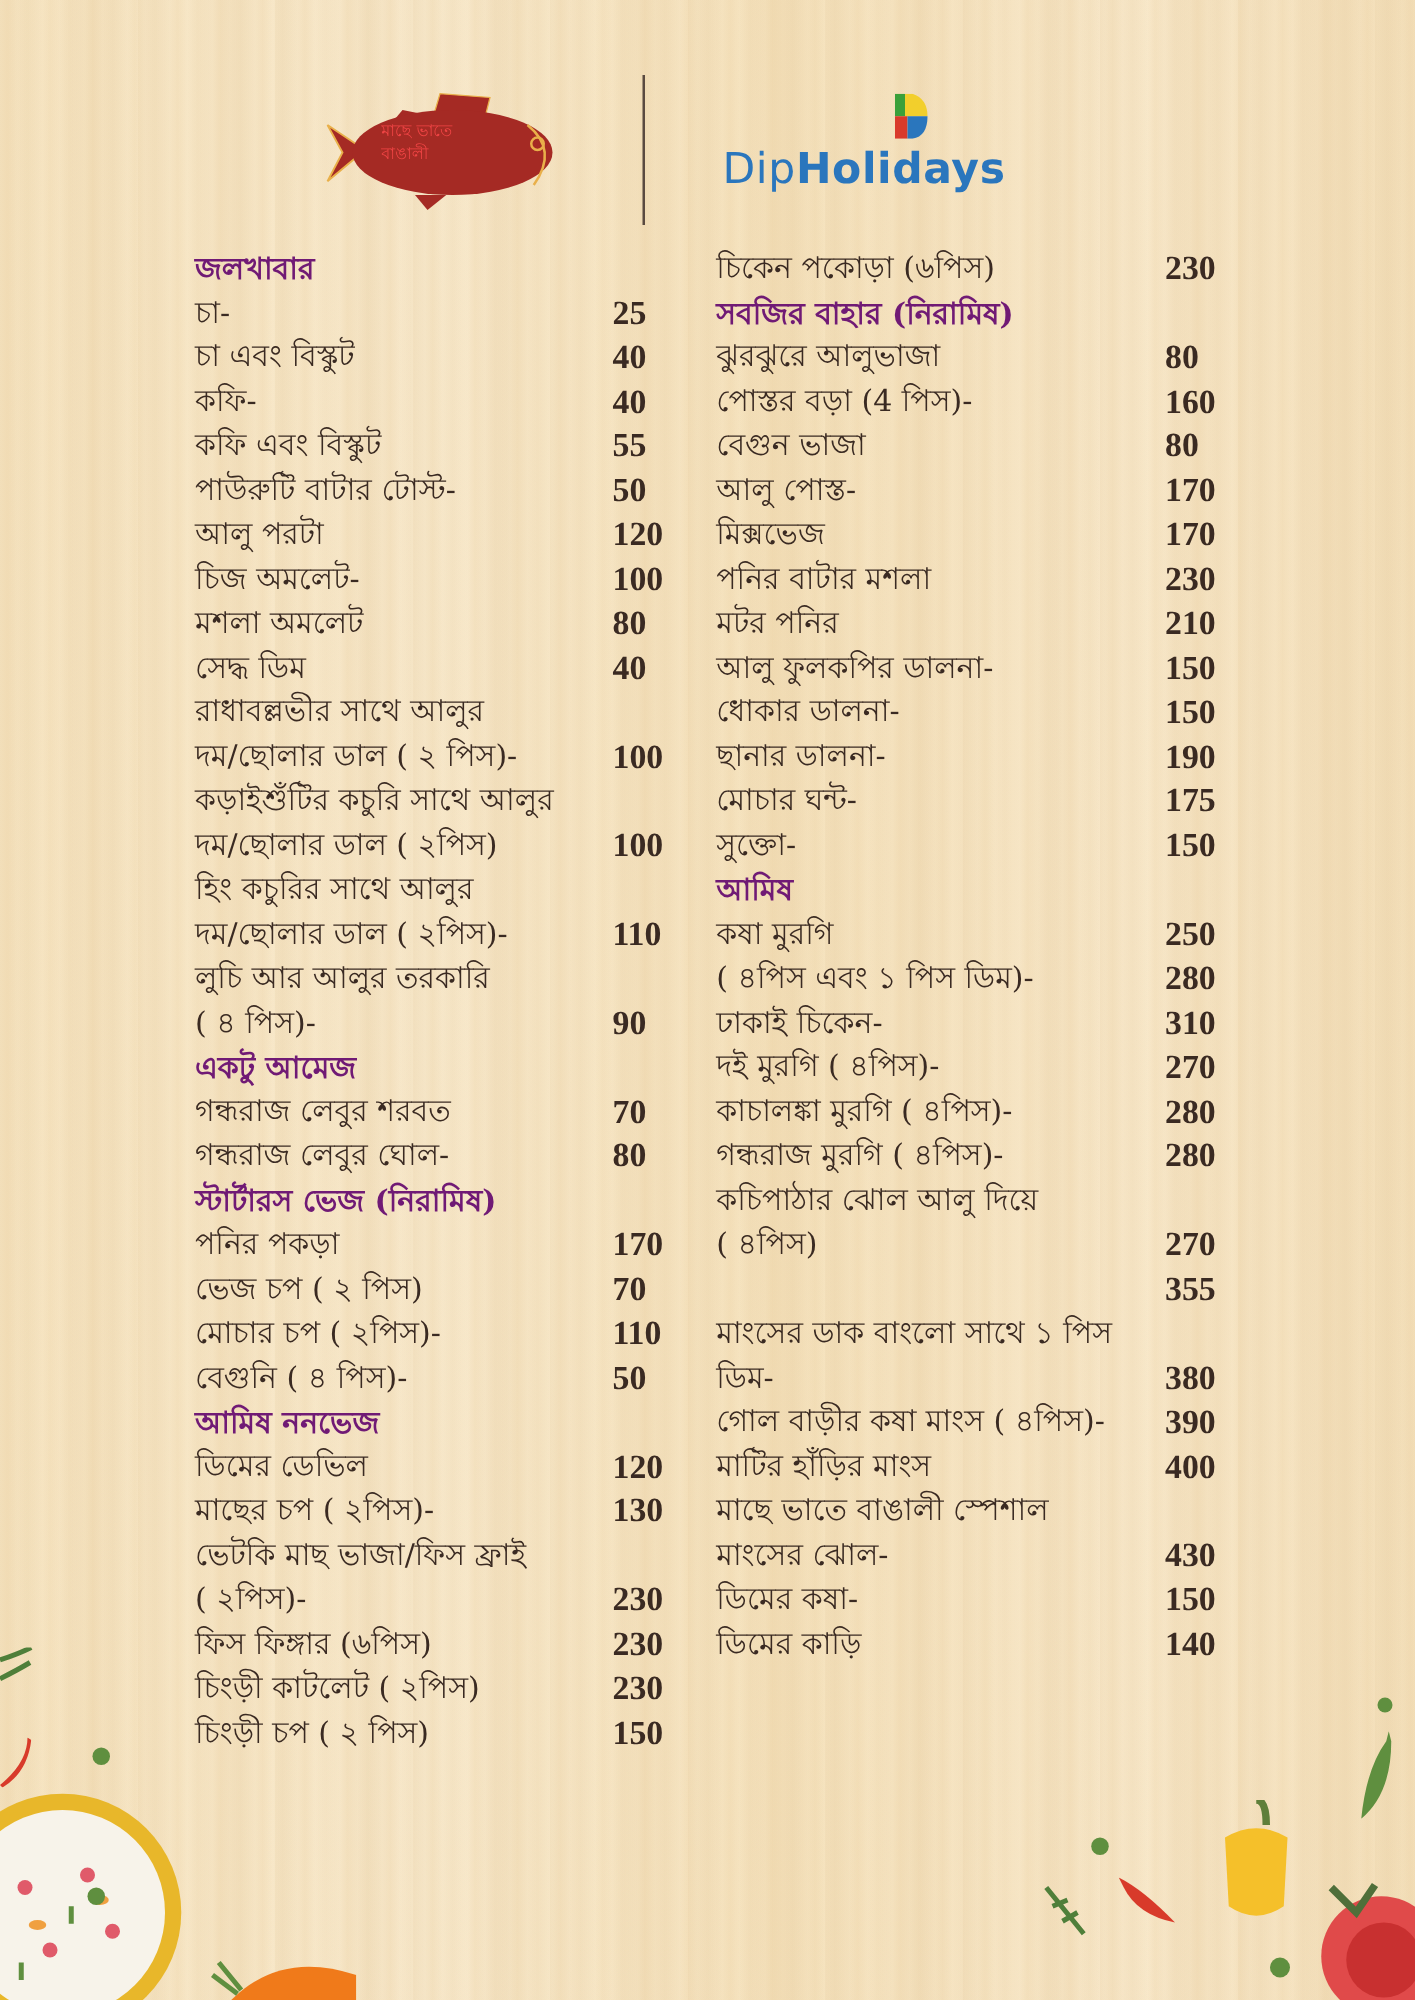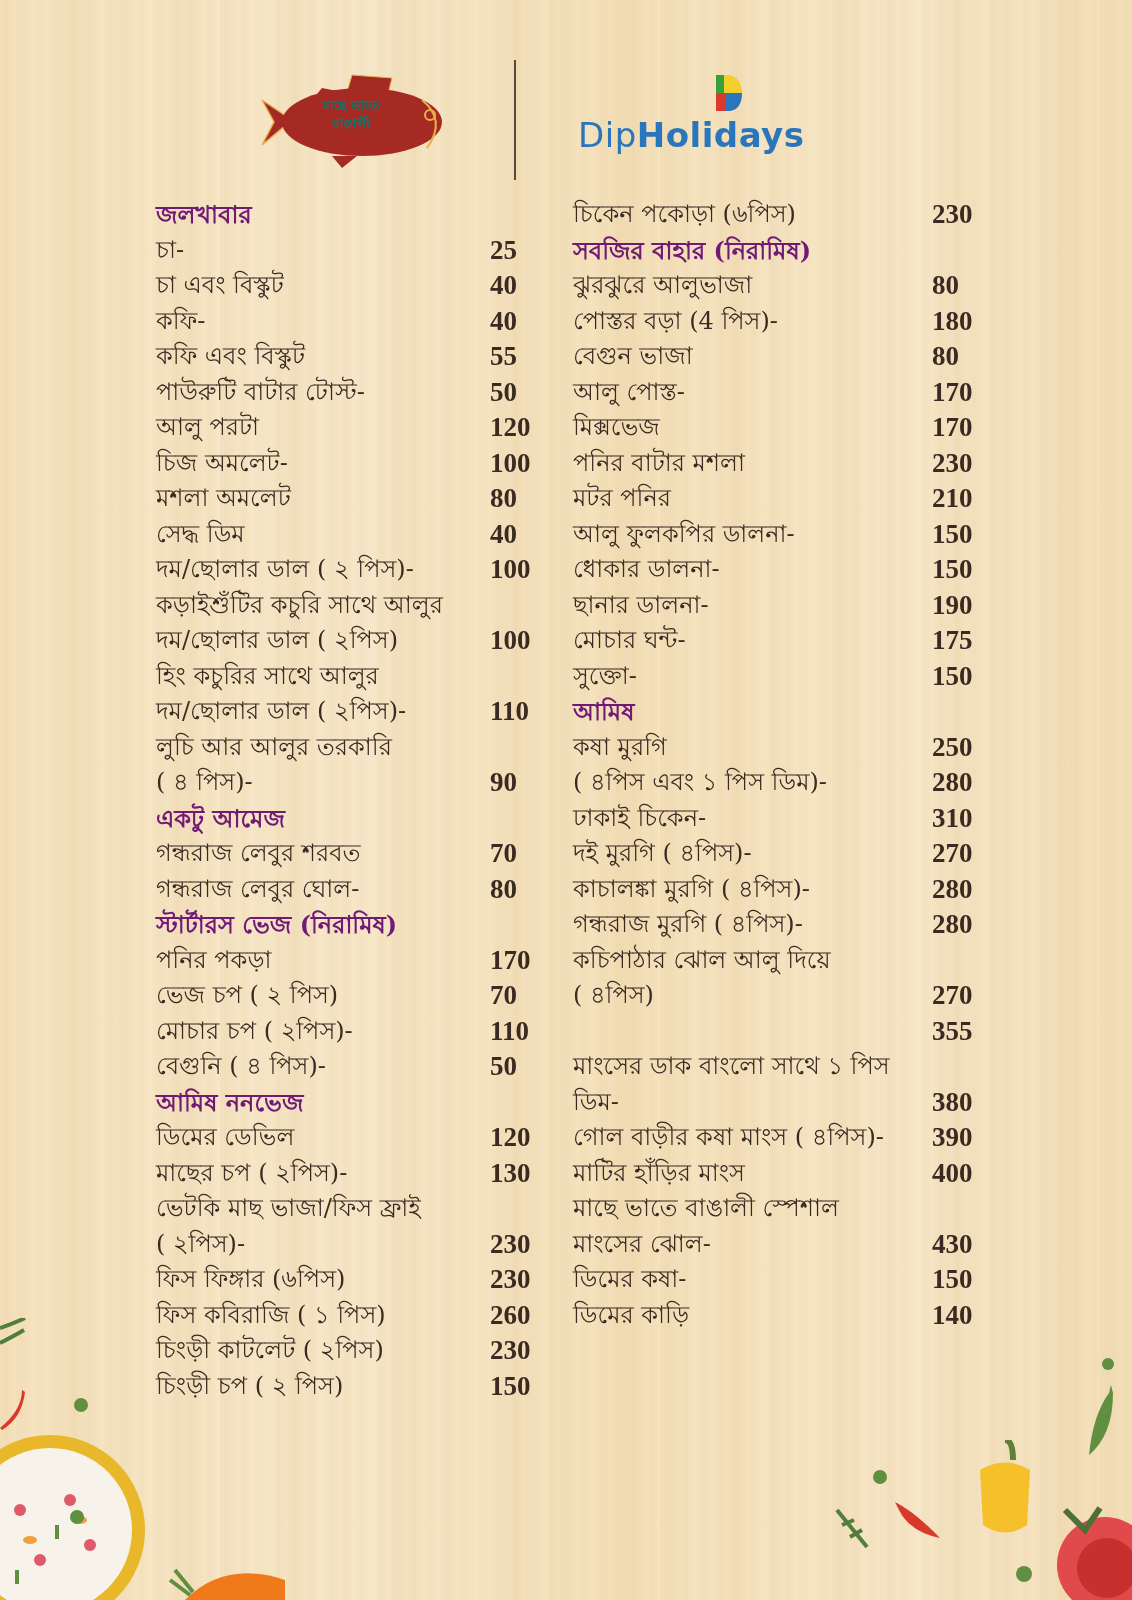--- a/index.html
+++ b/index.html
@@ -7,21 +7,21 @@
     width:1132px; height:1600px; position:relative; overflow:hidden;
     background:
       repeating-linear-gradient(90deg, rgba(230,200,150,0.00) 0px, rgba(230,200,150,0.18) 6px, rgba(255,240,210,0.0) 14px, rgba(220,190,140,0.12) 22px, rgba(255,240,210,0.0) 34px),
       repeating-linear-gradient(90deg, rgba(210,175,120,0.10) 0px, rgba(255,245,220,0.0) 40px, rgba(215,180,125,0.14) 75px, rgba(255,245,220,0.0) 110px),
       linear-gradient(90deg, #f6e4c1 0%, #f8e9cc 30%, #f5e2bd 55%, #f8e8ca 80%, #f4e0bb 100%);
     font-family: "DejaVu Serif", serif;
     color:#3a2a22;
   }
   .header { position:absolute; top:55px; left:0; width:1132px; height:130px; }
   .fish-logo { position:absolute; left:252px; top:15px; width:200px; height:100px; }
-  .fish-text { position:absolute; left:305px; top:42px; width:92px; text-align:center; color:#0f766e; font-family:"DejaVu Sans",sans-serif; font-size:13px; line-height:18px; font-weight:bold; }
+  .fish-text { position:absolute; left:305px; top:42px; width:92px; text-align:left; color:#ef4444; font-family:"DejaVu Sans",sans-serif; font-size:13px; line-height:18px; font-weight:normal; }
   .divider { position:absolute; left:514px; top:5px; width:2px; height:120px; background:#5a4a40; }
   .dip-logo { position:absolute; left:578px; top:20px; width:300px; height:110px; }
   .dip-mark { position:absolute; left:138px; top:0; width:28px; height:36px; }
   .dip-word { position:absolute; left:0; top:40px; font-family:"DejaVu Sans",sans-serif; font-size:34px; color:#2a76bd; letter-spacing:0.5px; white-space:nowrap; }
   .dip-word b { font-weight:bold; }
 
   .col { position:absolute; top:197px; }
   .col.left { left:156px; width:380px; }
   .col.right { left:573px; width:405px; }
   .row { position:relative; height:35.5px; line-height:35.5px; font-size:24px; white-space:nowrap; }
@@ -102,20 +102,24 @@
     </div>
     <div class="row">
       <span class="name">মশলা অমলেট</span>
       <span class="price">80</span>
     </div>
     <div class="row">
       <span class="name">সেদ্ধ ডিম</span>
       <span class="price">40</span>
     </div>
     <div class="row">
+      <span class="name">রাধাবল্লভীর সাথে আলুর</span>
+      <span class="price"></span>
+    </div>
+    <div class="row">
       <span class="name">দম/ছোলার ডাল ( ২ পিস)-</span>
       <span class="price">100</span>
     </div>
     <div class="row">
       <span class="name">কড়াইশুঁটির কচুরি সাথে আলুর</span>
       <span class="price"></span>
     </div>
     <div class="row">
       <span class="name">দম/ছোলার ডাল ( ২পিস)</span>
       <span class="price">100</span>
@@ -186,24 +190,20 @@
     </div>
     <div class="row">
       <span class="name">( ২পিস)-</span>
       <span class="price">230</span>
     </div>
     <div class="row">
       <span class="name">ফিস ফিঙ্গার (৬পিস)</span>
       <span class="price">230</span>
     </div>
     <div class="row">
-      <span class="name">ফিস কবিরাজি ( ১ পিস)</span>
-      <span class="price">260</span>
-    </div>
-    <div class="row">
       <span class="name">চিংড়ী কাটলেট ( ২পিস)</span>
       <span class="price">230</span>
     </div>
     <div class="row">
       <span class="name">চিংড়ী চপ ( ২ পিস)</span>
       <span class="price">150</span>
     </div>
   </div>
 <div class="col right" id="rightCol">
     <div class="row">
@@ -213,21 +213,21 @@
     <div class="row heading">
       <span class="name">সবজির বাহার (নিরামিষ)</span>
       <span class="price"></span>
     </div>
     <div class="row">
       <span class="name">ঝুরঝুরে আলুভাজা</span>
       <span class="price">80</span>
     </div>
     <div class="row">
       <span class="name">পোস্তর বড়া (4 পিস)-</span>
-      <span class="price">180</span>
+      <span class="price">160</span>
     </div>
     <div class="row">
       <span class="name">বেগুন ভাজা</span>
       <span class="price">80</span>
     </div>
     <div class="row">
       <span class="name">আলু পোস্ত-</span>
       <span class="price">170</span>
     </div>
     <div class="row">

